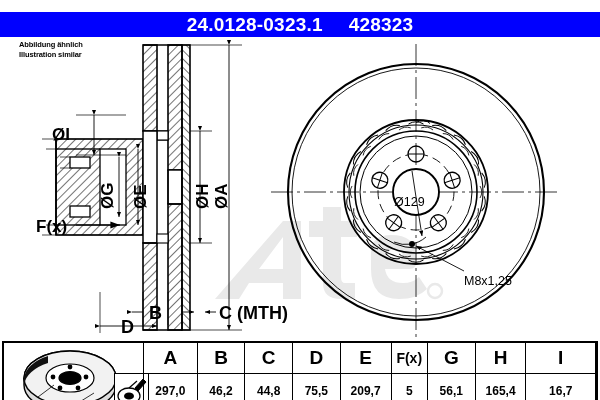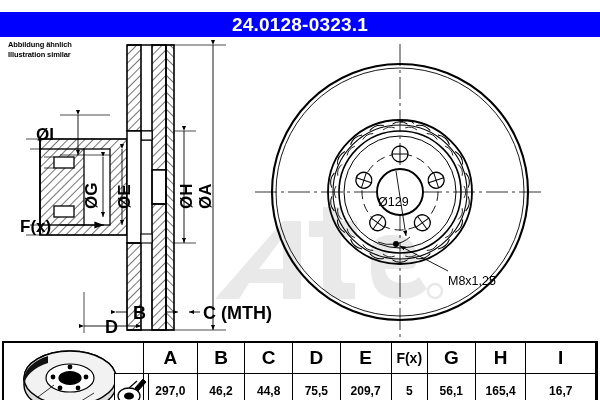--- a/index.html
+++ b/index.html
@@ -8,25 +8,25 @@
   #page{position:relative;width:600px;height:400px;background:#fff;margin-top:12px;}
 
   
   .header{position:absolute;left:0;top:0;width:600px;height:25px;
           background:#0000ff;display:flex;align-items:center;
           justify-content:center;gap:26px;}
   .header span{color:#fff;font-size:19px;font-weight:bold;letter-spacing:.2px;
                line-height:1;font-family:"Liberation Sans",sans-serif;}
 
   
-  .notice{position:absolute;left:8px;top:28px;font-size:7.5px;font-weight:bold;
+  .notice{position:absolute;left:19px;top:28px;font-size:7.5px;font-weight:bold;
           line-height:1.38;letter-spacing:-.1px;}
 
   
-  .draw{position:absolute;left:0;top:25px;width:544px;height:300px;}
+  .draw{position:absolute;left:16px;top:25px;width:544px;height:300px;}
   .draw svg{display:block;}
 
   
   .wm{position:absolute;left:205px;top:195px;width:250px;height:110px;
       pointer-events:none;}
 
   
   .tablewrap{position:absolute;left:2px;top:329px;width:596px;height:69px;
              border:2px solid #000;box-sizing:border-box;background:#fff;}
   .tbl{border-collapse:collapse;position:absolute;left:139px;top:-1px;
@@ -41,20 +41,21 @@
   .toolpic{position:absolute;left:110px;top:30px;width:33px;height:33px;
            border:1.5px solid #000;background:#fff;}
 </style>
 </head>
 <body>
 
 <div id="page">
 
   <div class="header">
     <span>24.0128-0323.1</span>
+    <span>428323</span>
   </div>
 
   <div class="notice">
     <div>Abbildung ähnlich</div>
     <div>Illustration similar</div>
   </div>
 
   <svg class="wm" viewBox="0 0 250 110">
     <g fill="#e9e9e9">
       <path d="M10 92 L78 14 L96 14 L96 92 L78 92 L78 76 L44 76 L34 92 Z M54 62 L78 62 L78 30 Z"></path>

